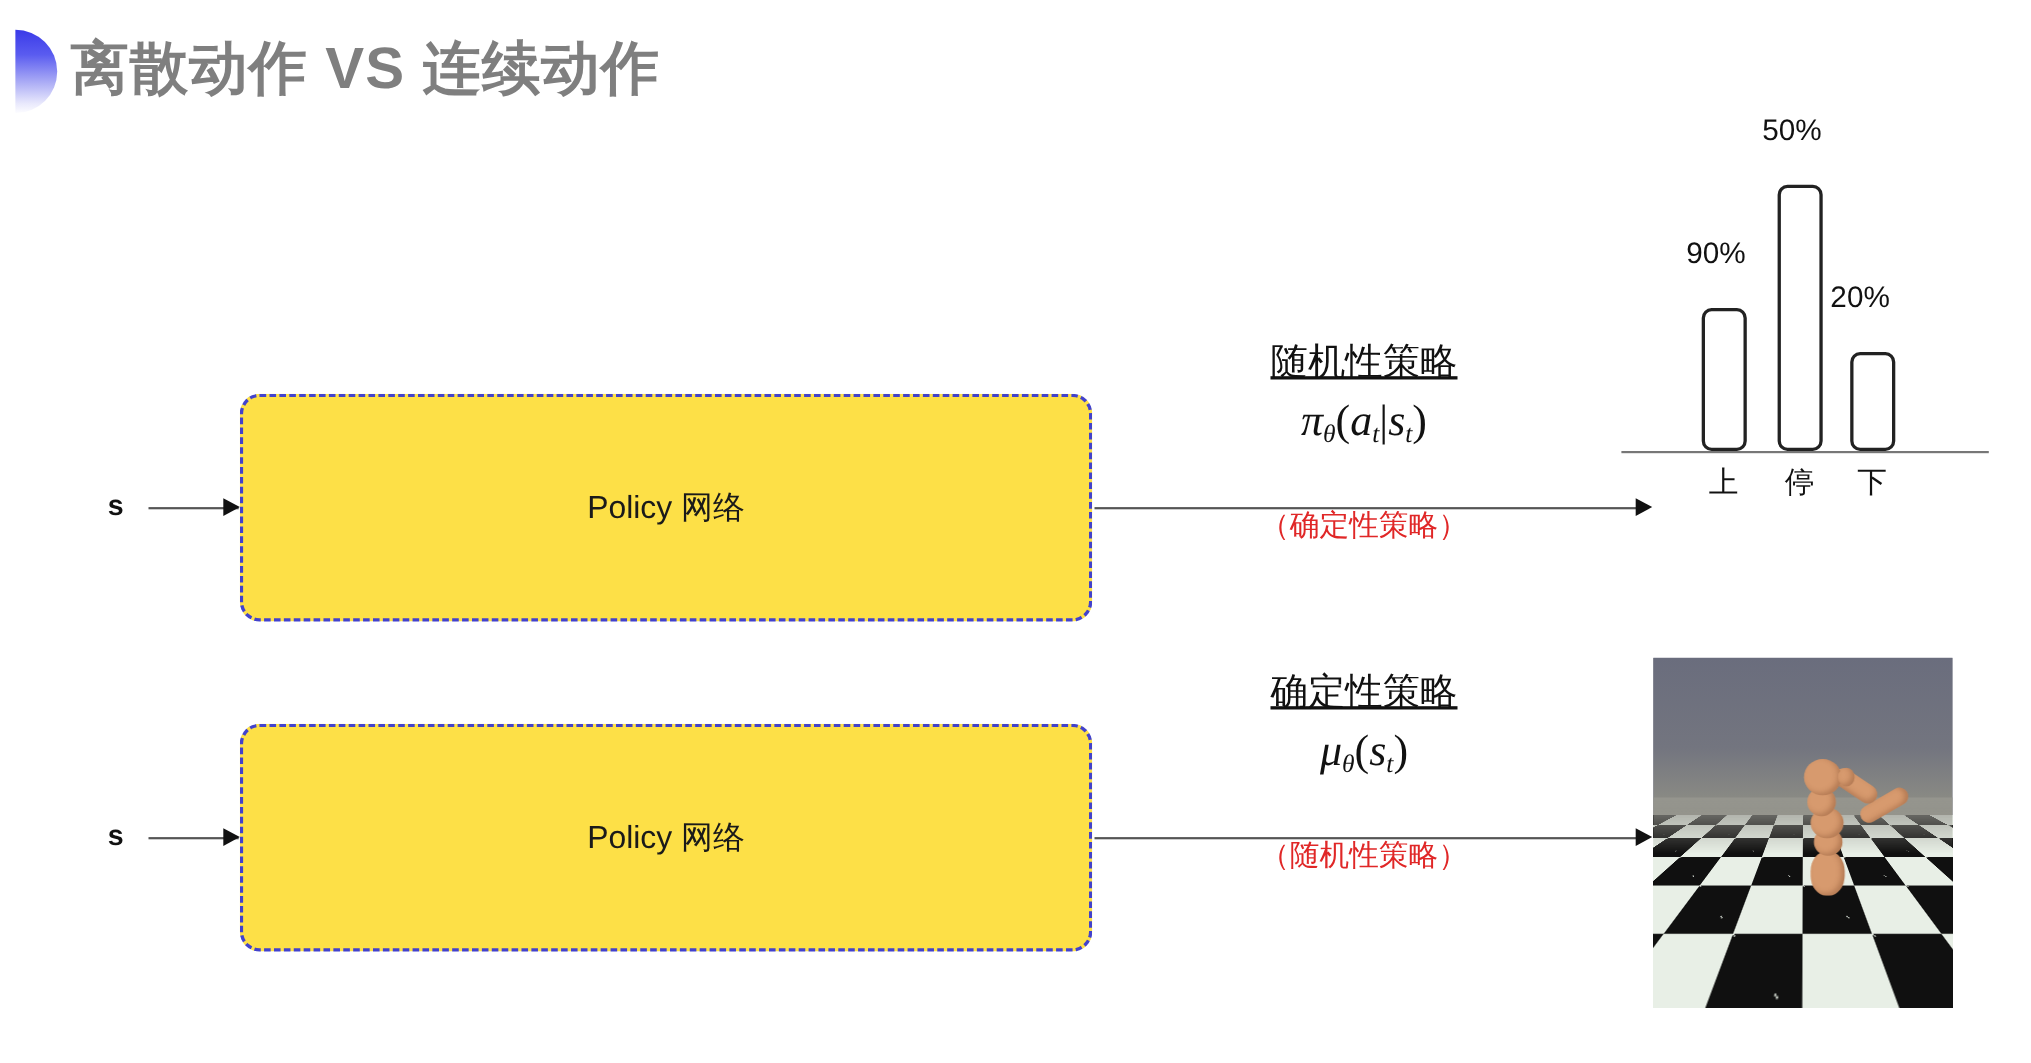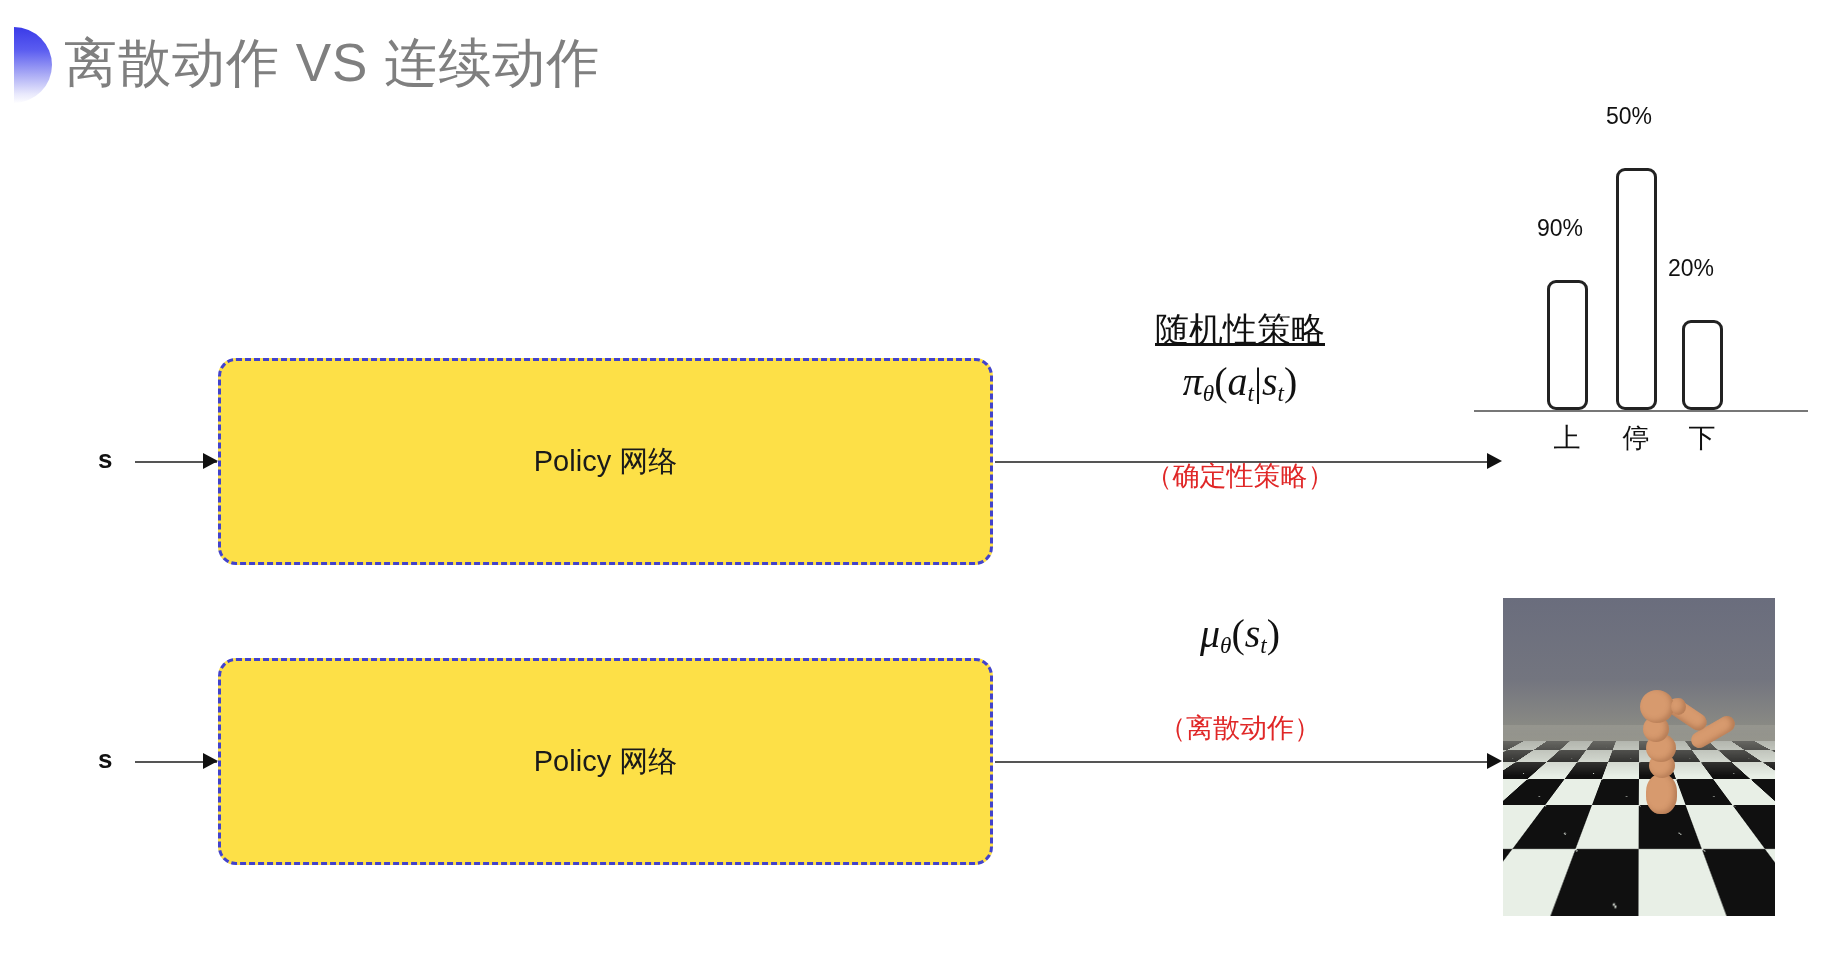--- a/index.html
+++ b/index.html
@@ -29,21 +29,21 @@
   }
   #page-title {
     position: absolute;
     left: 64px;
     top: 26px;
     font-size: 53px;
     line-height: 74px;
     letter-spacing: 1px;
     color: #7f7f7f;
     white-space: nowrap;
-    font-weight: 400;
+    font-weight: 700;
   }
 
   
   .diagram-row { position: absolute; left: 0; width: 1846px; }
   #row-discrete   { top: 150px;  height: 320px; }
   #row-continuous { top: 600px;  height: 320px; }
 
   
   .input-label {
     position: absolute;
@@ -132,21 +132,21 @@
   }
   .bar {
     position: absolute;
     background: #ffffff;
     border: 3px solid #222222;
     border-radius: 9px;
     box-sizing: border-box;
   }
   .bar-value {
     position: absolute;
-    font-size: 23px;
+    font-size: 27px;
     color: #111;
     text-align: center;
     white-space: nowrap;
   }
   .bar-cat {
     position: absolute;
     font-size: 27px;
     color: #111;
     text-align: center;
     white-space: nowrap;
@@ -277,24 +277,25 @@
   <div class="arrow-head" style="left:203px; top:153px;"></div>
 
   <div class="policy-box" style="left:218px; top:58px; width:775px; height:207px;">
     <div class="policy-box-label">Policy 网络</div>
   </div>
 
   <div class="out-arrow-line" style="left:995px; top:161px; width:495px;"></div>
   <div class="arrow-head" style="left:1487px; top:153px;"></div>
 
   <div class="policy-caption" style="left:1075px; top:5px; width:330px;">
+    <div class="caption-title">确定性策略</div>
     <div class="caption-formula">
       <span>μ</span><sub>θ</sub><span class="up">(</span><span>s</span><sub>t</sub><span class="up">)</span>
     </div>
-    <div class="caption-red" style="margin-top:34px;">（离散动作）</div>
+    <div class="caption-red" style="margin-top:34px;">（随机性策略）</div>
   </div>
 
 </div>
 
 <div id="humanoid-sim">
   <div id="sim-sky"></div>
   <div id="sim-floor"></div>
   <div id="sim-haze"></div>
 
   <div id="hm-reflect"></div>

